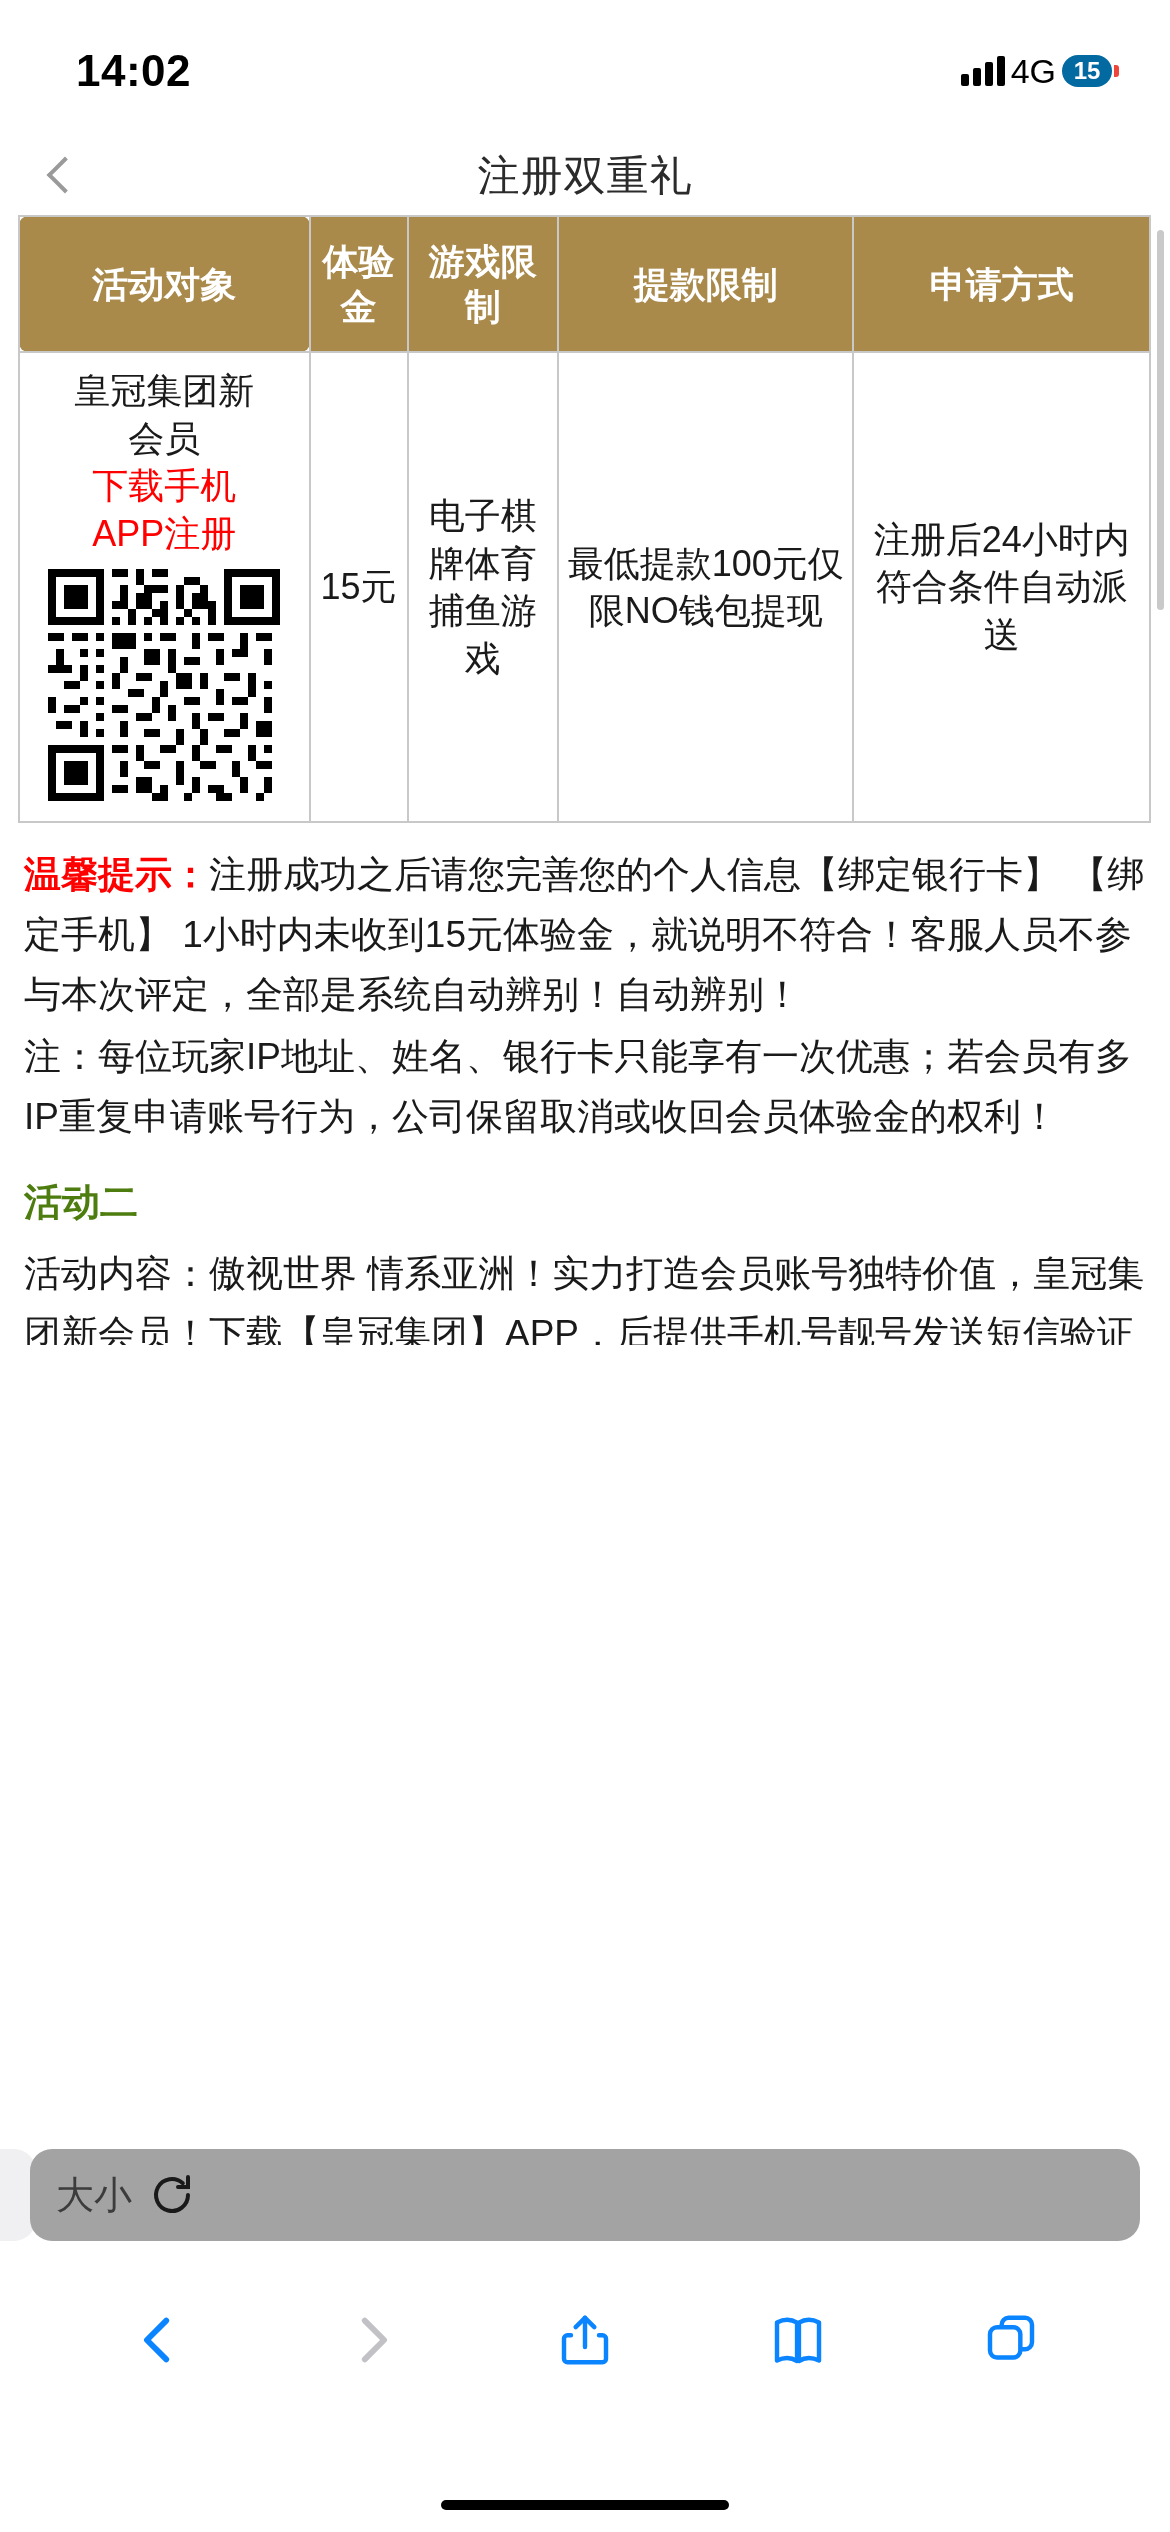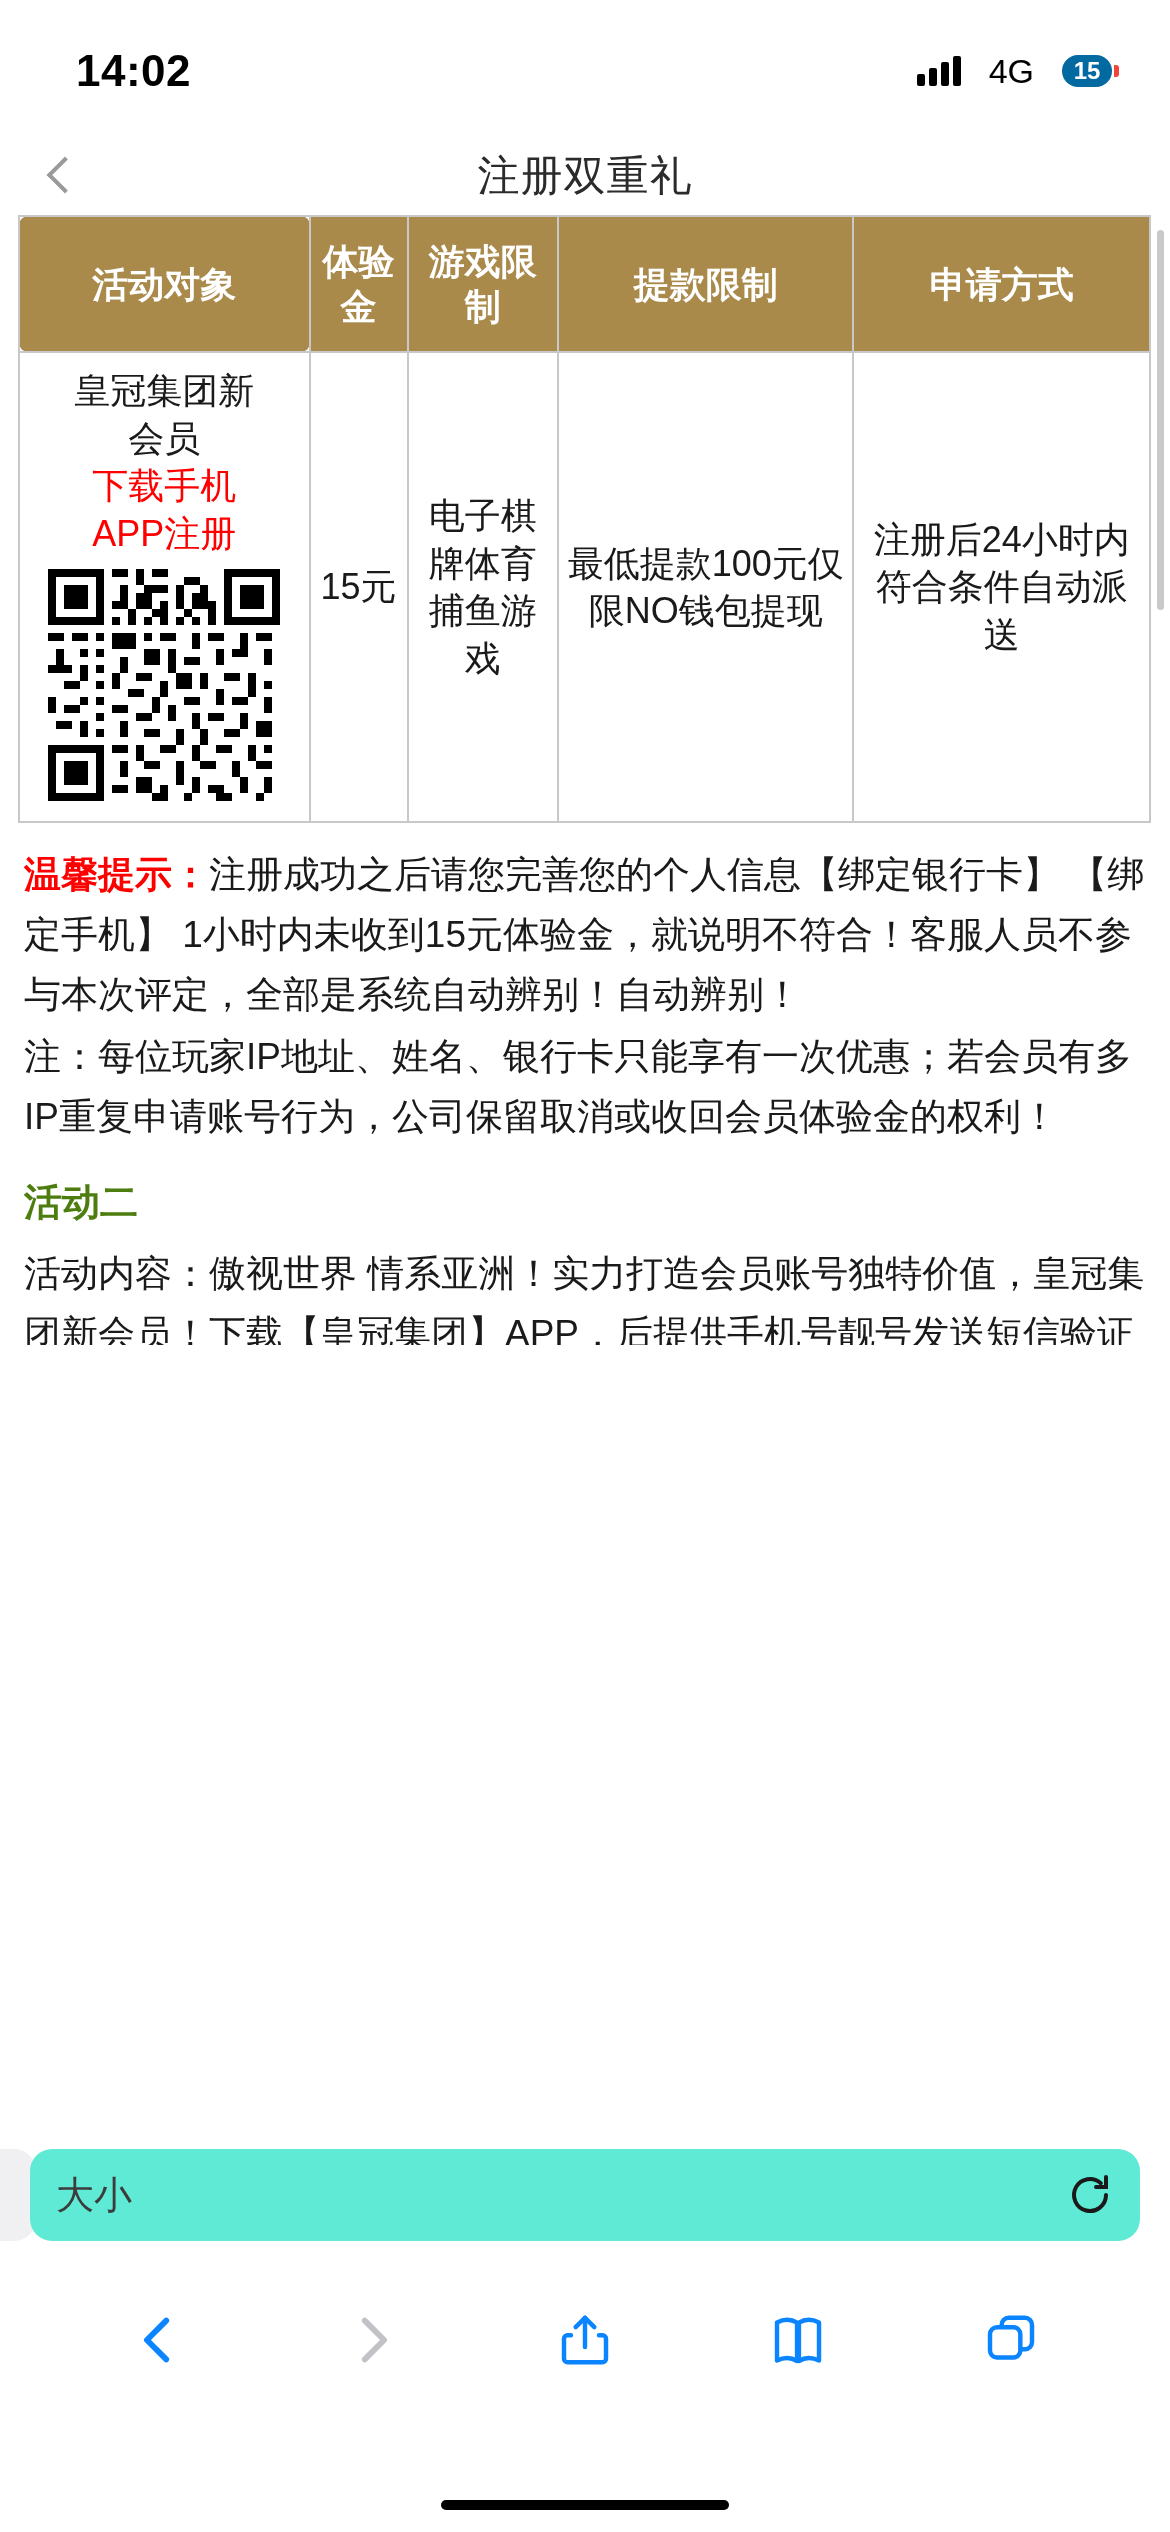--- a/index.html
+++ b/index.html
@@ -23,21 +23,21 @@
   }
   .status-time {
     font-size: 44px;
     font-weight: bold;
     color: #000;
     letter-spacing: 0.5px;
   }
   .status-right {
     display: flex;
     align-items: center;
-    gap: 28px;
+    gap: 6px;
     justify-content: flex-end;
   }
   .signal-bars {
     display: flex;
     align-items: flex-end;
     gap: 4px;
     height: 30px;
   }
   .signal-bars i {
     display: block;
@@ -221,27 +221,26 @@
     width: 1170px;
     height: 112px;
     display: flex;
     align-items: center;
     padding: 0 30px;
     gap: 18px;
   }
   .url-pill {
     flex: 1;
     height: 92px;
-    background: #5eead4;
+    background: #a3a3a3;
     border-radius: 22px;
     display: flex;
     align-items: center;
     padding: 0 26px;
     position: relative;
-    justify-content: space-between;
   }
   .url-size-label {
     font-size: 38px;
     color: #3c3c3c;
     white-space: nowrap;
   }
   .url-center {
     flex: 1;
     display: flex;
     align-items: center;

